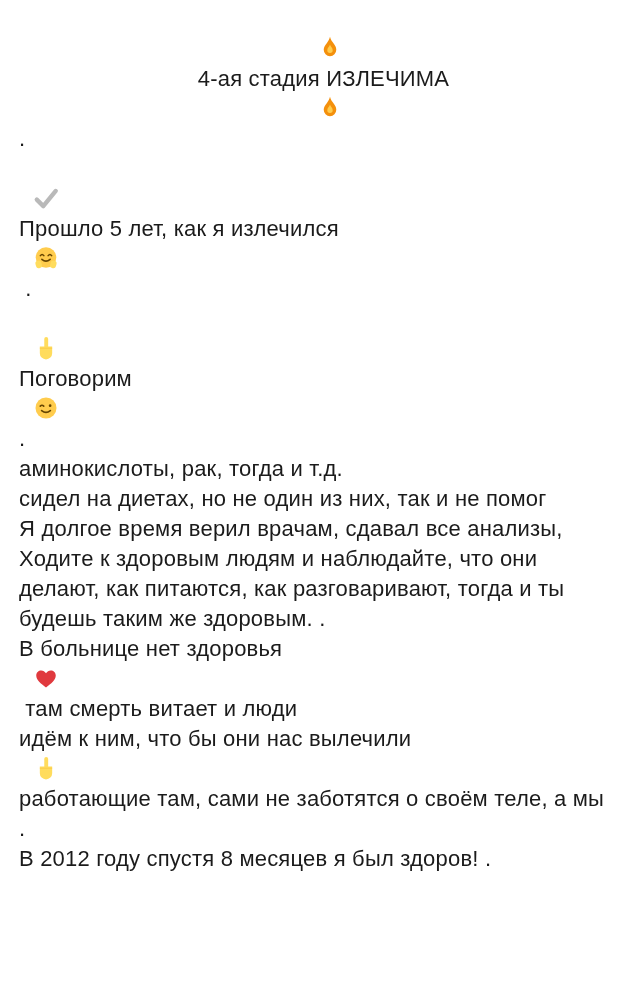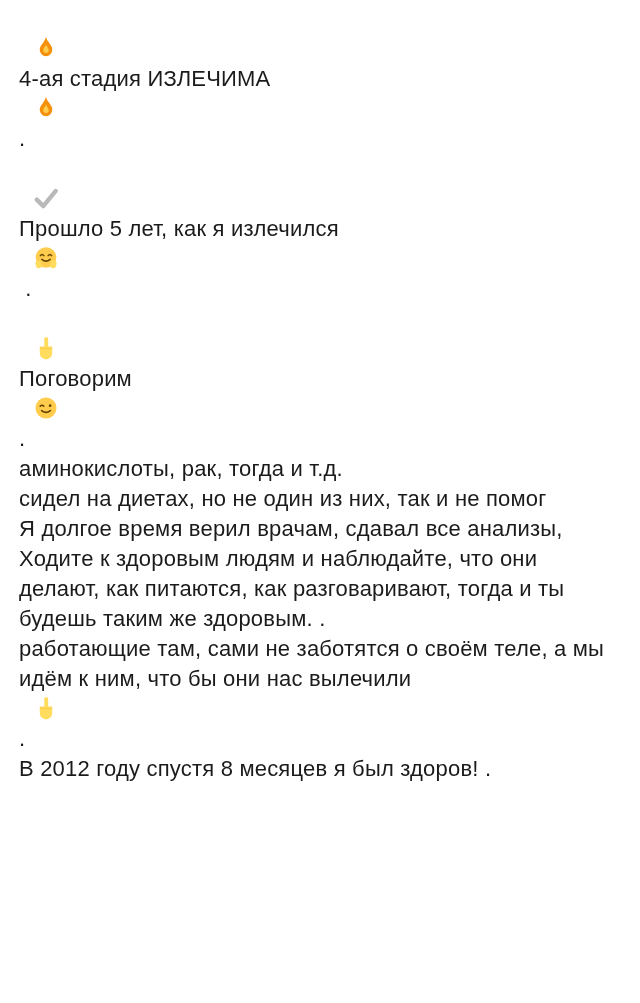--- a/index.html
+++ b/index.html
@@ -9,21 +9,21 @@
     font-family:"Liberation Sans",sans-serif;
   }
   .post{
     padding:4px 12px 0 19px;
     font-size:22px;
     line-height:30px;
     color:#1b1b1b;
     letter-spacing:.2px;
   }
   .line{white-space:pre;min-height:30px}
-  .line.center{}
+  .line.center{text-align:center}
   .txt{white-space:pre}
   .emoji{
     display:inline-block;width:26px;height:26px;
     vertical-align:-5px;margin:0 1px;
   }
   .emoji svg{width:100%;height:100%;display:block}
 </style>
 </head>
 <body style="background: rgb(255, 255, 255);">
 
@@ -68,23 +68,28 @@
     <path d="M8 14.4q4 3.2 8 0" stroke="#664500" stroke-width="1.6" fill="none" stroke-linecap="round"></path>
   </svg></span>
 </div>
     <div class="line"><span class="txt">.</span></div>
     <div class="line"><span class="txt">аминокислоты, рак, тогда и т.д.</span></div>
     <div class="line"><span class="txt">сидел на диетах, но не один из них, так и не помог</span></div>
     <div class="line"><span class="txt">Я долгое время верил врачам, сдавал все анализы,</span></div>
     <div class="line"><span class="txt">Ходите к здоровым людям и наблюдайте, что они</span></div>
     <div class="line"><span class="txt">делают, как питаются, как разговаривают, тогда и ты</span></div>
     <div class="line"><span class="txt">будешь таким же здоровым. .</span></div>
-    <div class="line"><span class="txt">работающие там, сами не заботятся о своём теле, а мы</span></div>
+    <div class="line"><span class="txt">В больнице нет здоровья</span>
+  <span class="emoji"><svg viewBox="0 0 24 24">
+    <path d="M12 20.8C7.2 16.9 3 13.9 3 9.6 3 6.9 5.1 5 7.6 5c1.8 0 3.4 1 4.4 2.6C13 6 14.6 5 16.4 5 18.9 5 21 6.9 21 9.6c0 4.3-4.2 7.3-9 11.2z" fill="#E0393E"></path>
+  </svg></span>
+<span class="txt"> там смерть витает и люди</span></div>
     <div class="line"><span class="txt">идём к ним, что бы они нас вылечили </span>
   <span class="emoji"><svg viewBox="0 0 24 24">
     <rect x="10.4" y="1.8" width="3.6" height="11" rx="1.8" fill="#FFDC5D"></rect>
     <path d="M6.3 10.5h11.4v6.3a5.7 5.7 0 0 1-5.7 5.7 5.7 5.7 0 0 1-5.7-5.7z" fill="#FFDC5D"></path>
     <path d="M6.3 12.2h11.4" stroke="#F9C23C" stroke-width="1" opacity=".6"></path>
   </svg></span>
 </div>
+    <div class="line"><span class="txt">работающие там, сами не заботятся о своём теле, а мы</span></div>
     <div class="line"><span class="txt">.</span></div>
     <div class="line"><span class="txt">В 2012 году спустя 8 месяцев я был здоров! .</span></div>
   </div>
 
 </body></html>

